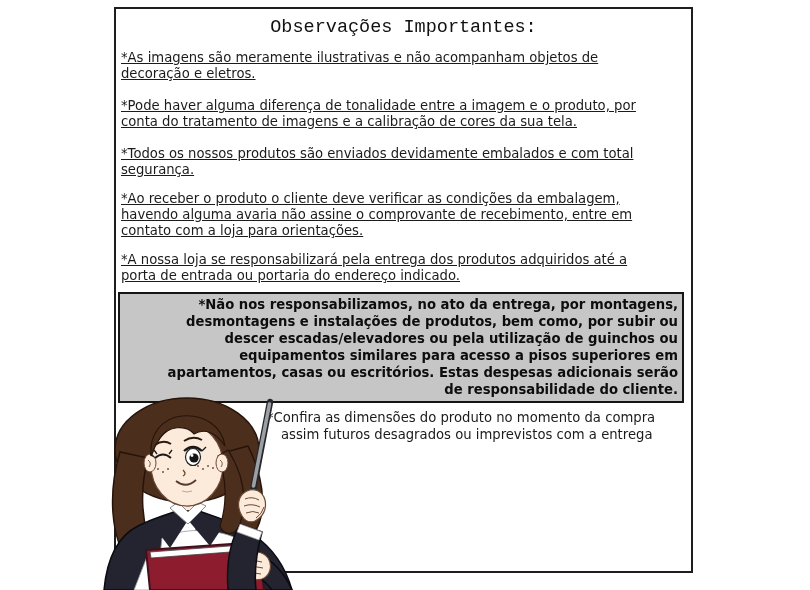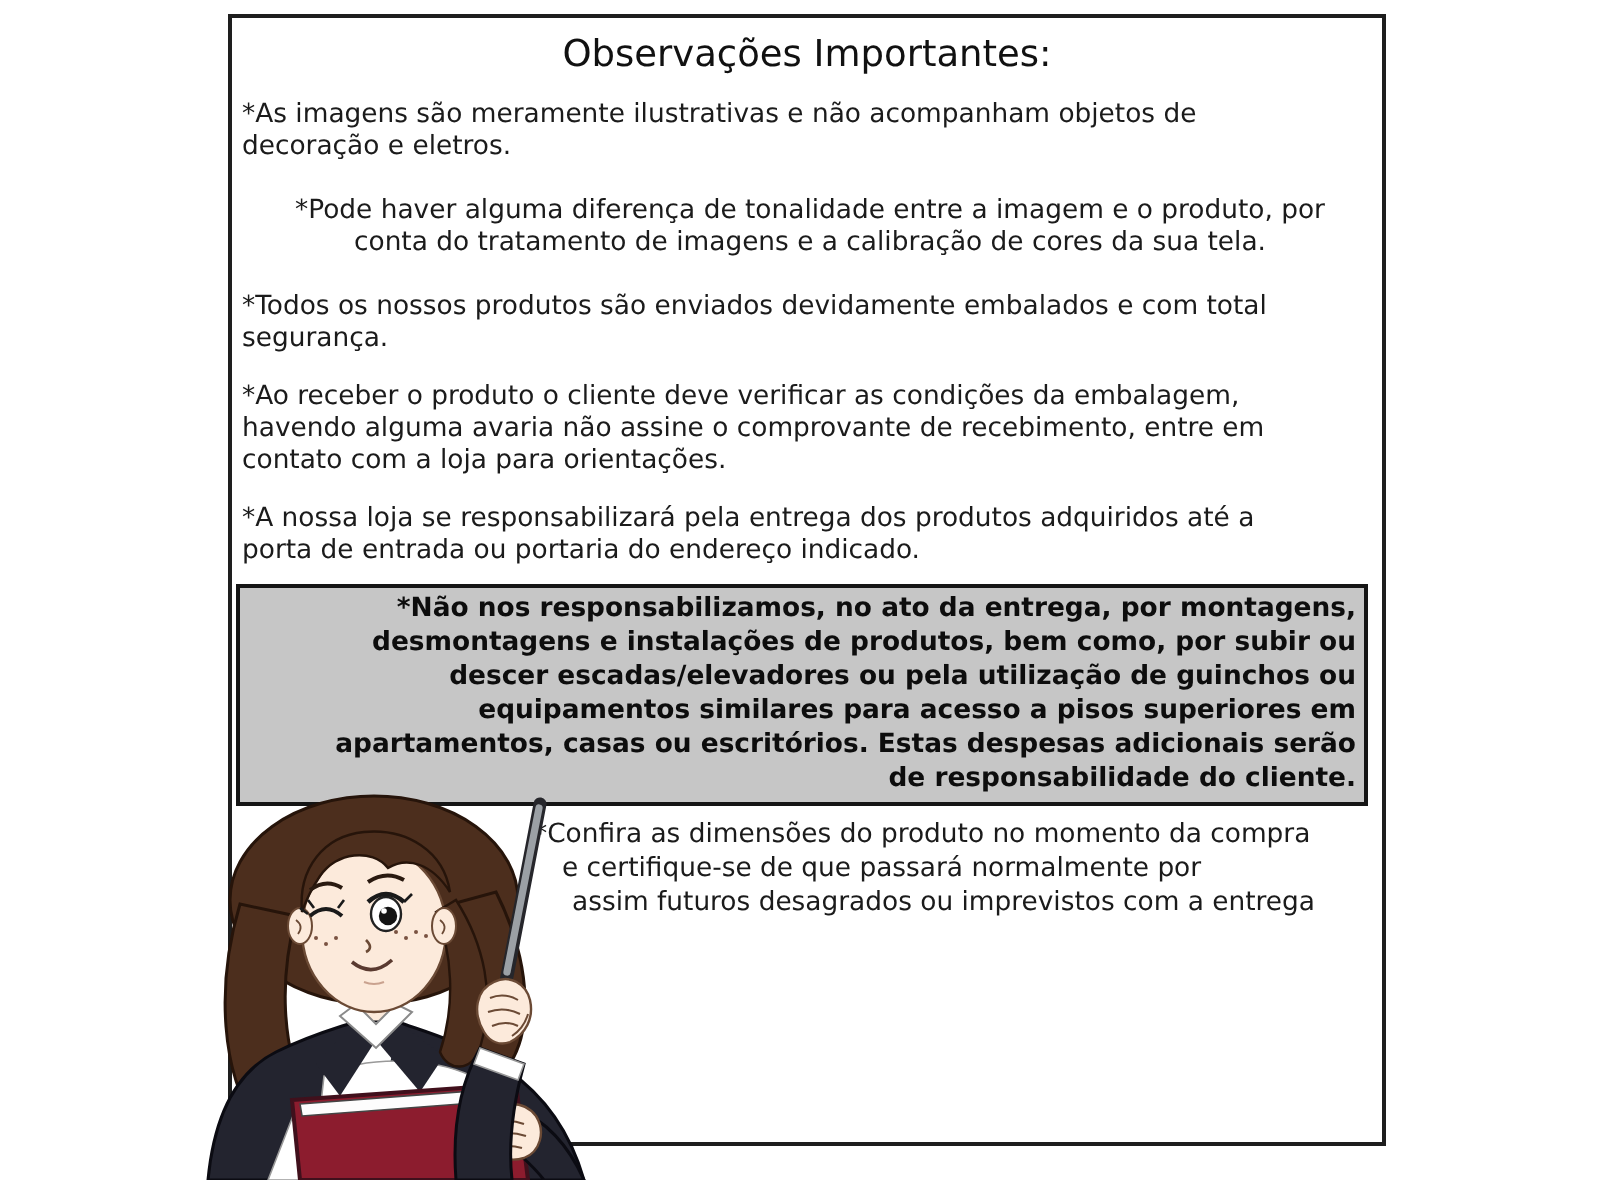--- a/index.html
+++ b/index.html
@@ -7,28 +7,28 @@
     position:relative;width:810px;height:590px;background:#ffffff;overflow:hidden;
     font-family:"DejaVu Sans","Liberation Sans",sans-serif;color:#1b1b1b;
   }
   *{box-sizing:border-box;}
   .doc-box{
     position:absolute;left:114px;top:7px;width:579px;height:566px;
     border:2px solid #1e1e1e;background:#ffffff;
   }
   .doc-title{
     position:absolute;left:0;top:7px;width:100%;text-align:center;
-    font-size:18.5px;line-height:24px;color:#111;white-space:pre;
+    font-size:18.5px;line-height:24px;color:#111;white-space:pre;font-family:Liberation Mono, monospace;
   }
   .para{
     position:absolute;left:5px;right:2px;
-    font-size:13.2px;line-height:16px;white-space:pre;color:#1b1b1b;
+    font-size:13.2px;line-height:16px;white-space:pre;color:#1b1b1b;text-decoration:underline;
   }
   .p1{top:41px;}
-  .p2{top:89px;text-align:center;}
+  .p2{top:89px;}
   .p3{top:137px;}
   .p4{top:182px;}
   .p5{top:243px;}
   .warning-box{
     position:absolute;left:2px;top:283px;width:566px;
     background:#c6c6c6;border:2px solid #151515;padding:2px 4px 3px 4px;
   }
   .warning-text{
     font-size:13.2px;line-height:17px;font-weight:bold;white-space:pre;color:#0d0d0d;text-align:right;
   }
@@ -70,21 +70,20 @@
       <div class="warning-text">*Não nos responsabilizamos, no ato da entrega, por montagens,
 desmontagens e instalações de produtos, bem como, por subir ou
 descer escadas/elevadores ou pela utilização de guinchos ou
 equipamentos similares para acesso a pisos superiores em
 apartamentos, casas ou escritórios. Estas despesas adicionais serão
 de responsabilidade do cliente.</div>
     </div>
 
     <div class="confira">
       <div class="cline">*Confira as dimensões do produto no momento da compra</div>
-      <div class="cline">e certifique-se de que passará normalmente por</div>
       <div class="cline">assim futuros desagrados ou imprevistos com a entrega</div>
     </div>
   </div>
 
   <svg class="illustration" viewBox="0 0 250 194" width="250" height="194">
 
     <g>
       <ellipse cx="117" cy="54" rx="72" ry="52" fill="#4c2e1d" stroke="#26140a" stroke-width="1.5"></ellipse>
       <path d="M50,56 C38,96 40,142 60,168 C72,176 84,168 84,156 C70,126 70,92 78,62 Z" fill="#4c2e1d" stroke="#26140a" stroke-width="1.5"></path>
       <path d="M178,50 C196,86 198,124 180,142 C170,150 156,144 156,130 C166,102 164,76 156,56 Z" fill="#4c2e1d" stroke="#26140a" stroke-width="1.5"></path>

